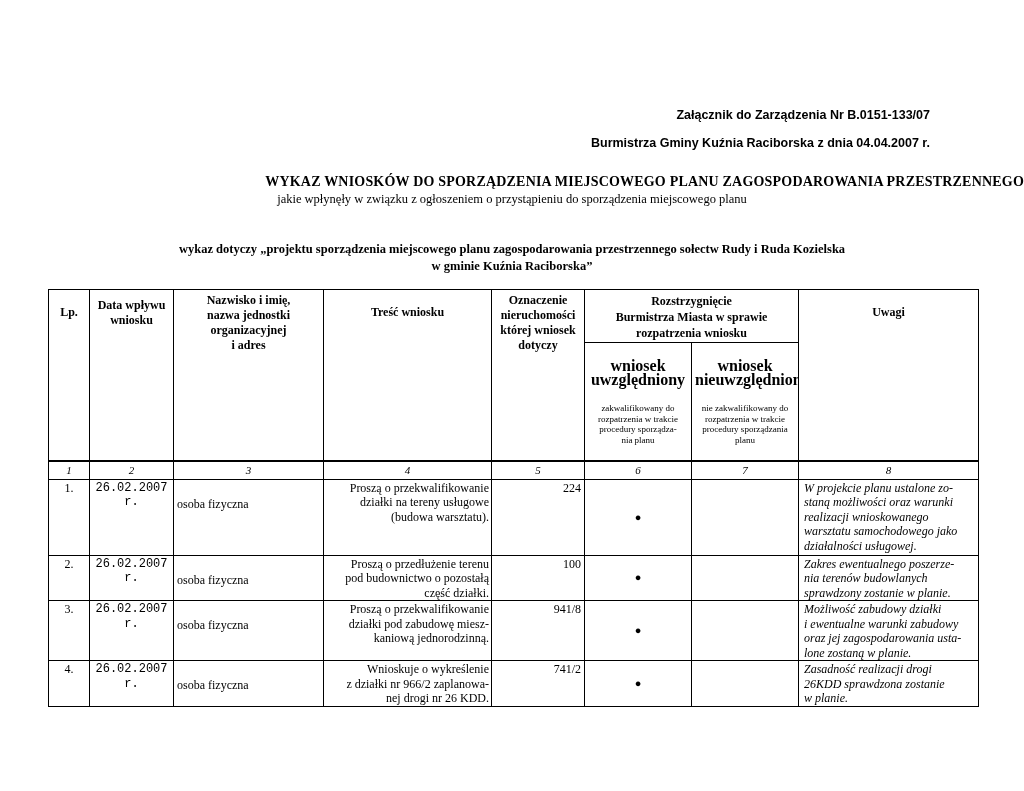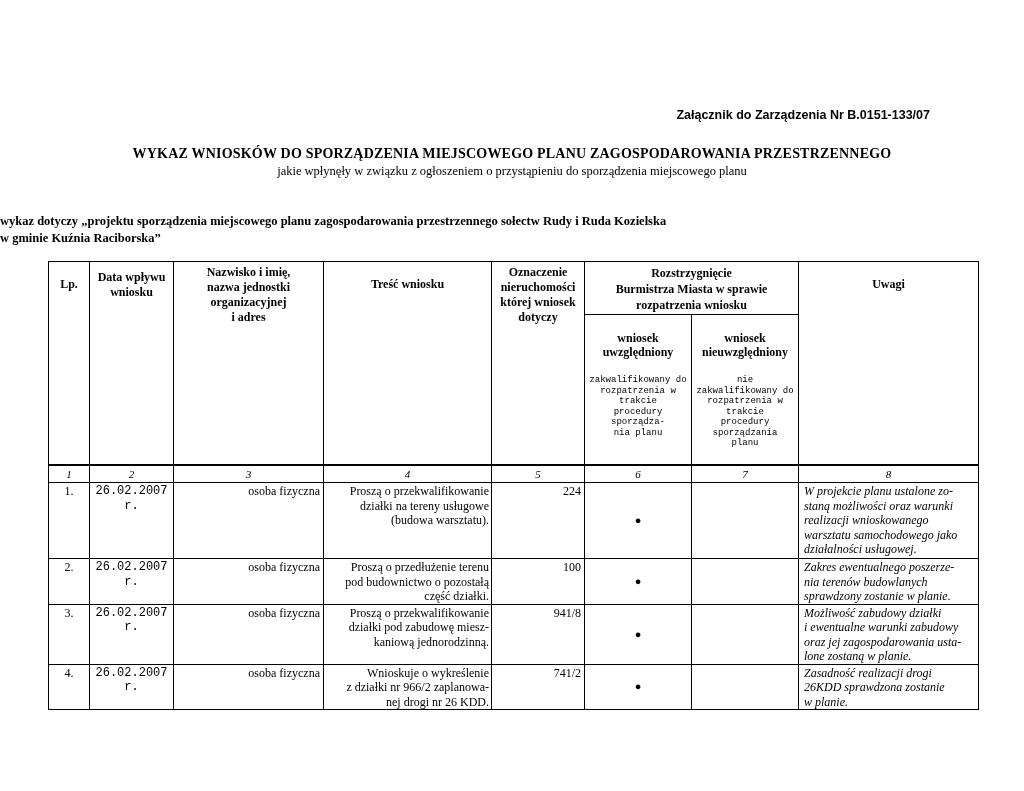--- a/index.html
+++ b/index.html
@@ -12,32 +12,33 @@
   }
   .attach {
     text-align:right;
     padding:101px 94px 0 0;
     font-family:"Liberation Sans", sans-serif;
     font-weight:bold;
     font-size:12.5px;
     line-height:28px;
   }
   .title {
-    text-align:center;
+    text-align:right;
     margin-top:17px;
     font-weight:bold;
     font-size:14px;
     letter-spacing:0.2px;
   }
   .subtitle {
     text-align:center;
     font-size:12.5px;
     margin-top:2px;
   }
   .scope {
+    text-align:center;
     font-weight:bold;
     font-size:12.5px;
     margin-top:34px;
     line-height:17px;
     white-space:pre-line;
   }
   table.wnioski {
     border-collapse:collapse;
     table-layout:fixed;
     width:930px;
@@ -56,49 +57,50 @@
     font-weight:bold;
     text-align:center;
     line-height:15px;
   }
   tr.hr1 { height:53px; }
   tr.hr2 { height:67px; }
   th.pad-lg { padding-top:15px; }
   th.pad-md { padding-top:8px; }
   th.pad-sm { padding-top:3px; }
   th.decision-head { padding-top:3px; line-height:16px; }
-  .sub-label { display:block; font-weight:bold; font-size:12px; line-height:14px; padding-top:1px; }
-  .sub-note  { display:block; font-weight:normal; font-size:9px; line-height:10.5px; margin-top:1px;font-family:Liberation Mono, monospace; }
+  .sub-label { display:block; font-weight:bold; font-size:16px; line-height:14px; padding-top:1px; }
+  .sub-note  { display:block; font-weight:normal; font-size:9px; line-height:10.5px; margin-top:1px; }
   tr.num-row { height:18px; }
   tr.num-row td {
     border-top:2px solid #000;
     font-style:italic;
     font-size:11px;
     text-align:center;
     line-height:16px;
     padding:0;
   }
   tr.r1 { height:76px; }
   tr.r2 { height:45px; }
   tr.r3 { height:55px; }
   tr.r4 { height:45px; }
   .wnioski td { font-size:12px; line-height:14.5px; }
   td.c-lp     { text-align:center; padding-top:1px; }
   td.c-date   { text-align:center; padding-top:1px;font-family:Liberation Mono, monospace; }
-  td.c-name   { text-align:right; padding-top:1px; }
+  td.c-name   { text-align:left; padding-top:17px; }
   td.c-content{ text-align:right; padding:1px 2px 0 5px; }
   td.c-parcel { text-align:right; padding-top:1px; }
   td.c-mark   { text-align:center; vertical-align:middle; font-size:11px; line-height:11px; }
   td.c-notes  { text-align:left; padding:1px 2px 0 5px;font-style:italic; }
 </style>
 </head>
 <body>
 
 <div class="attach">
   <div>Załącznik do Zarządzenia Nr B.0151-133/07</div>
+  <div>Burmistrza Gminy Kuźnia Raciborska z dnia 04.04.2007 r.</div>
 </div>
 
 <div class="title">WYKAZ WNIOSKÓW DO SPORZĄDZENIA MIEJSCOWEGO PLANU ZAGOSPODAROWANIA PRZESTRZENNEGO</div>
 <div class="subtitle">jakie wpłynęły w związku z ogłoszeniem o przystąpieniu do sporządzenia miejscowego planu</div>
 <div class="scope">wykaz dotyczy „projektu sporządzenia miejscowego planu zagospodarowania przestrzennego sołectw Rudy i Ruda Kozielska
 w gminie Kuźnia Raciborska”</div>
 
 <table class="wnioski">
   <colgroup>
     <col style="width:41px">

